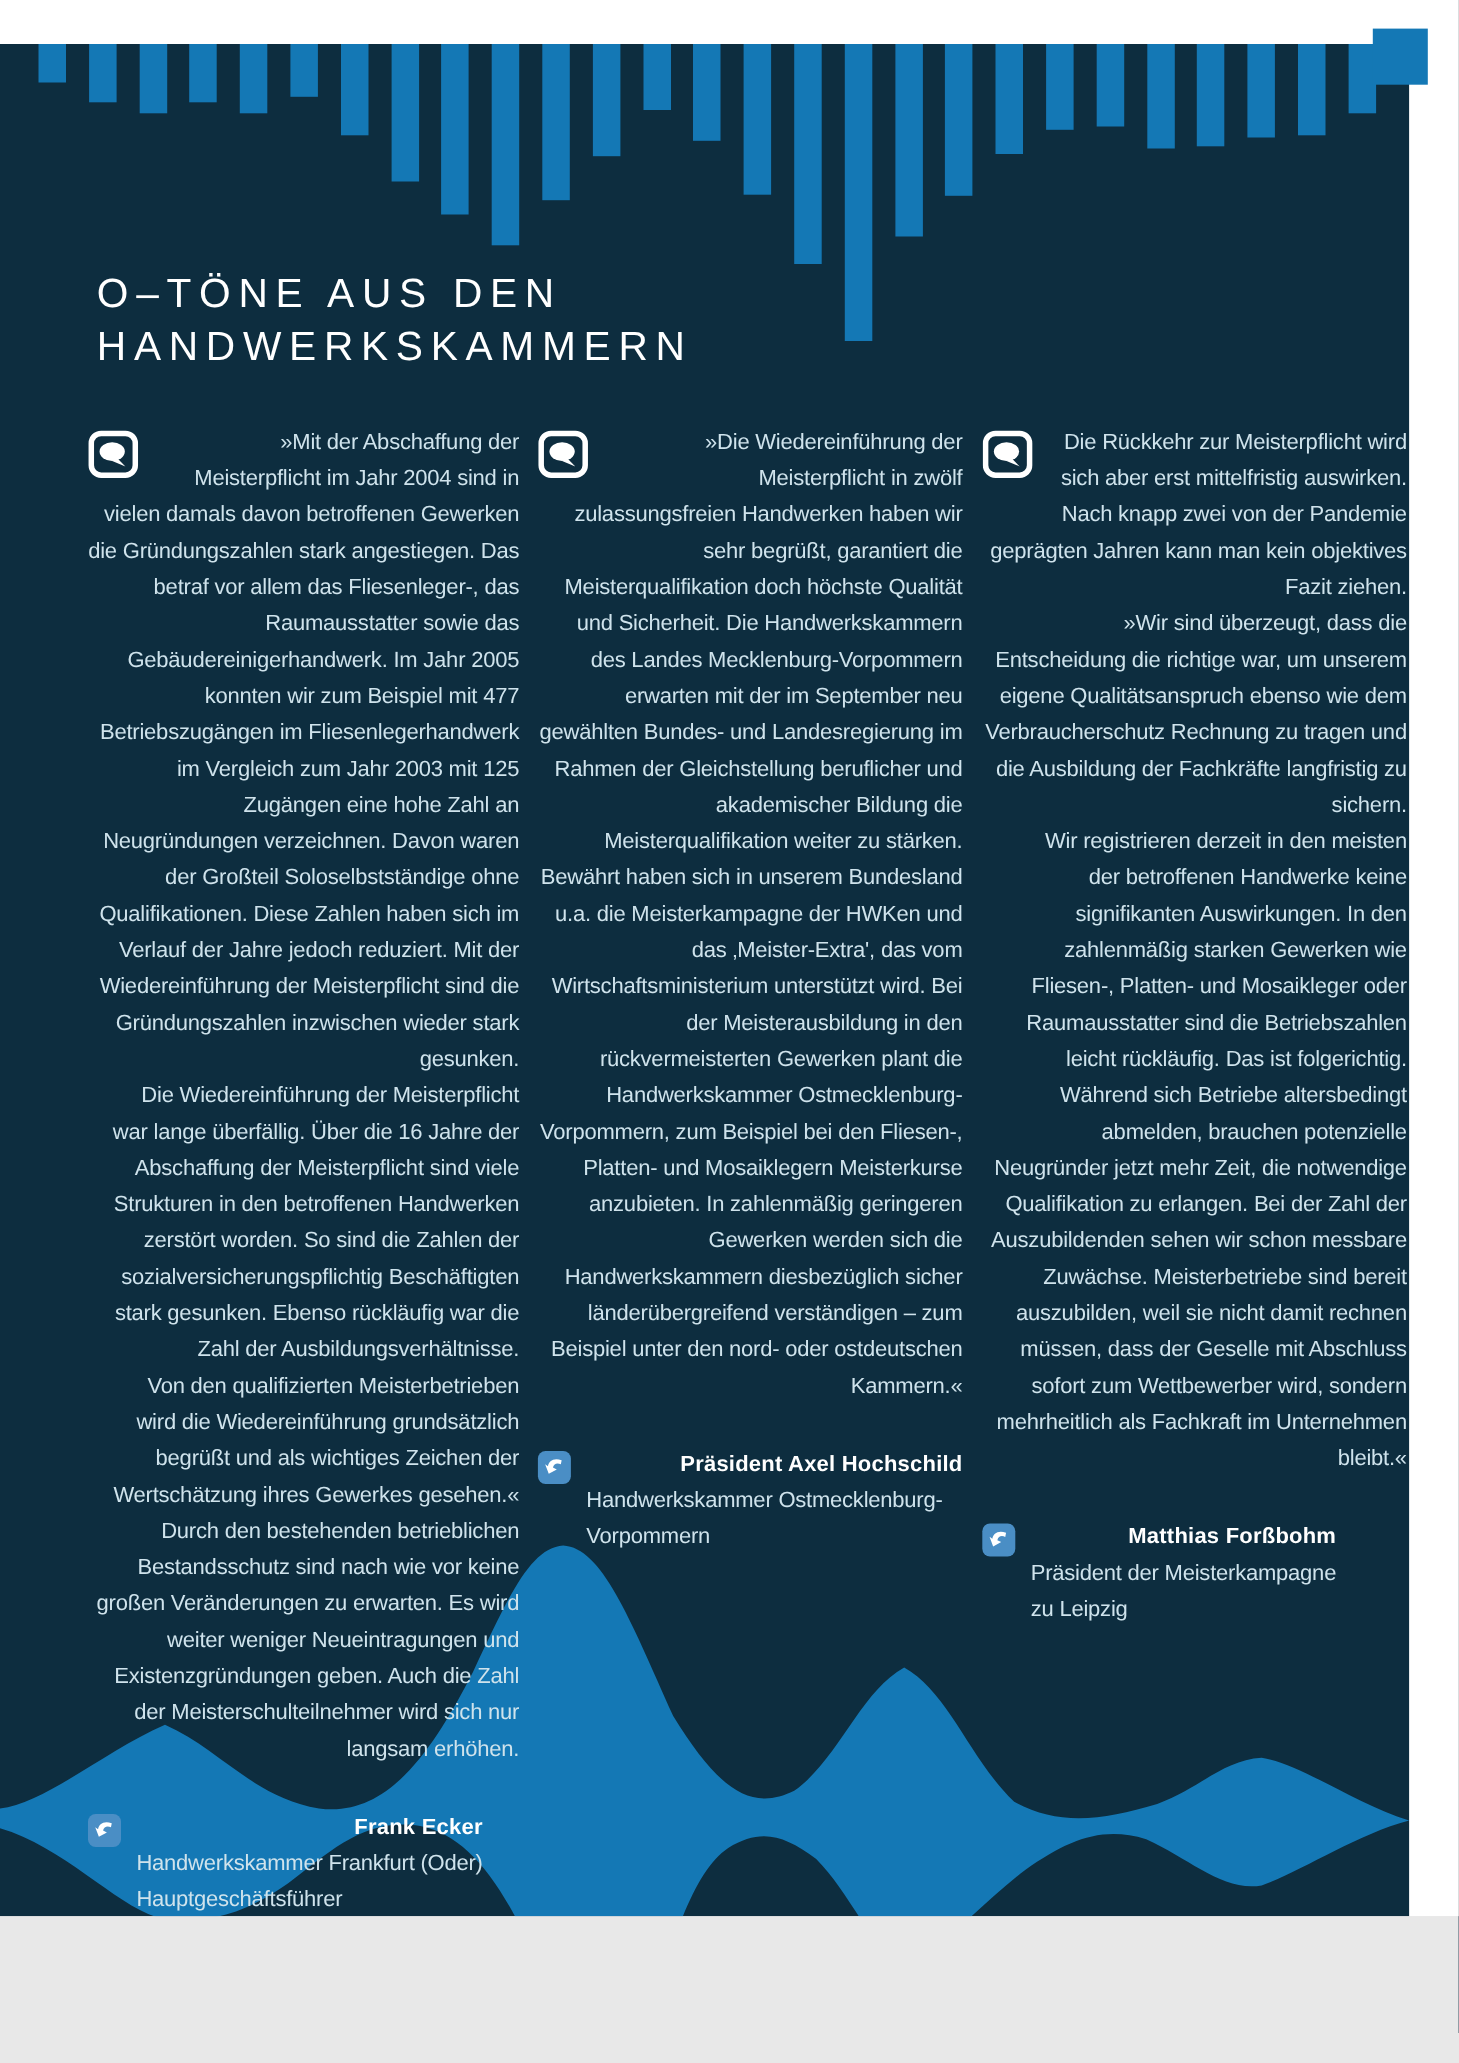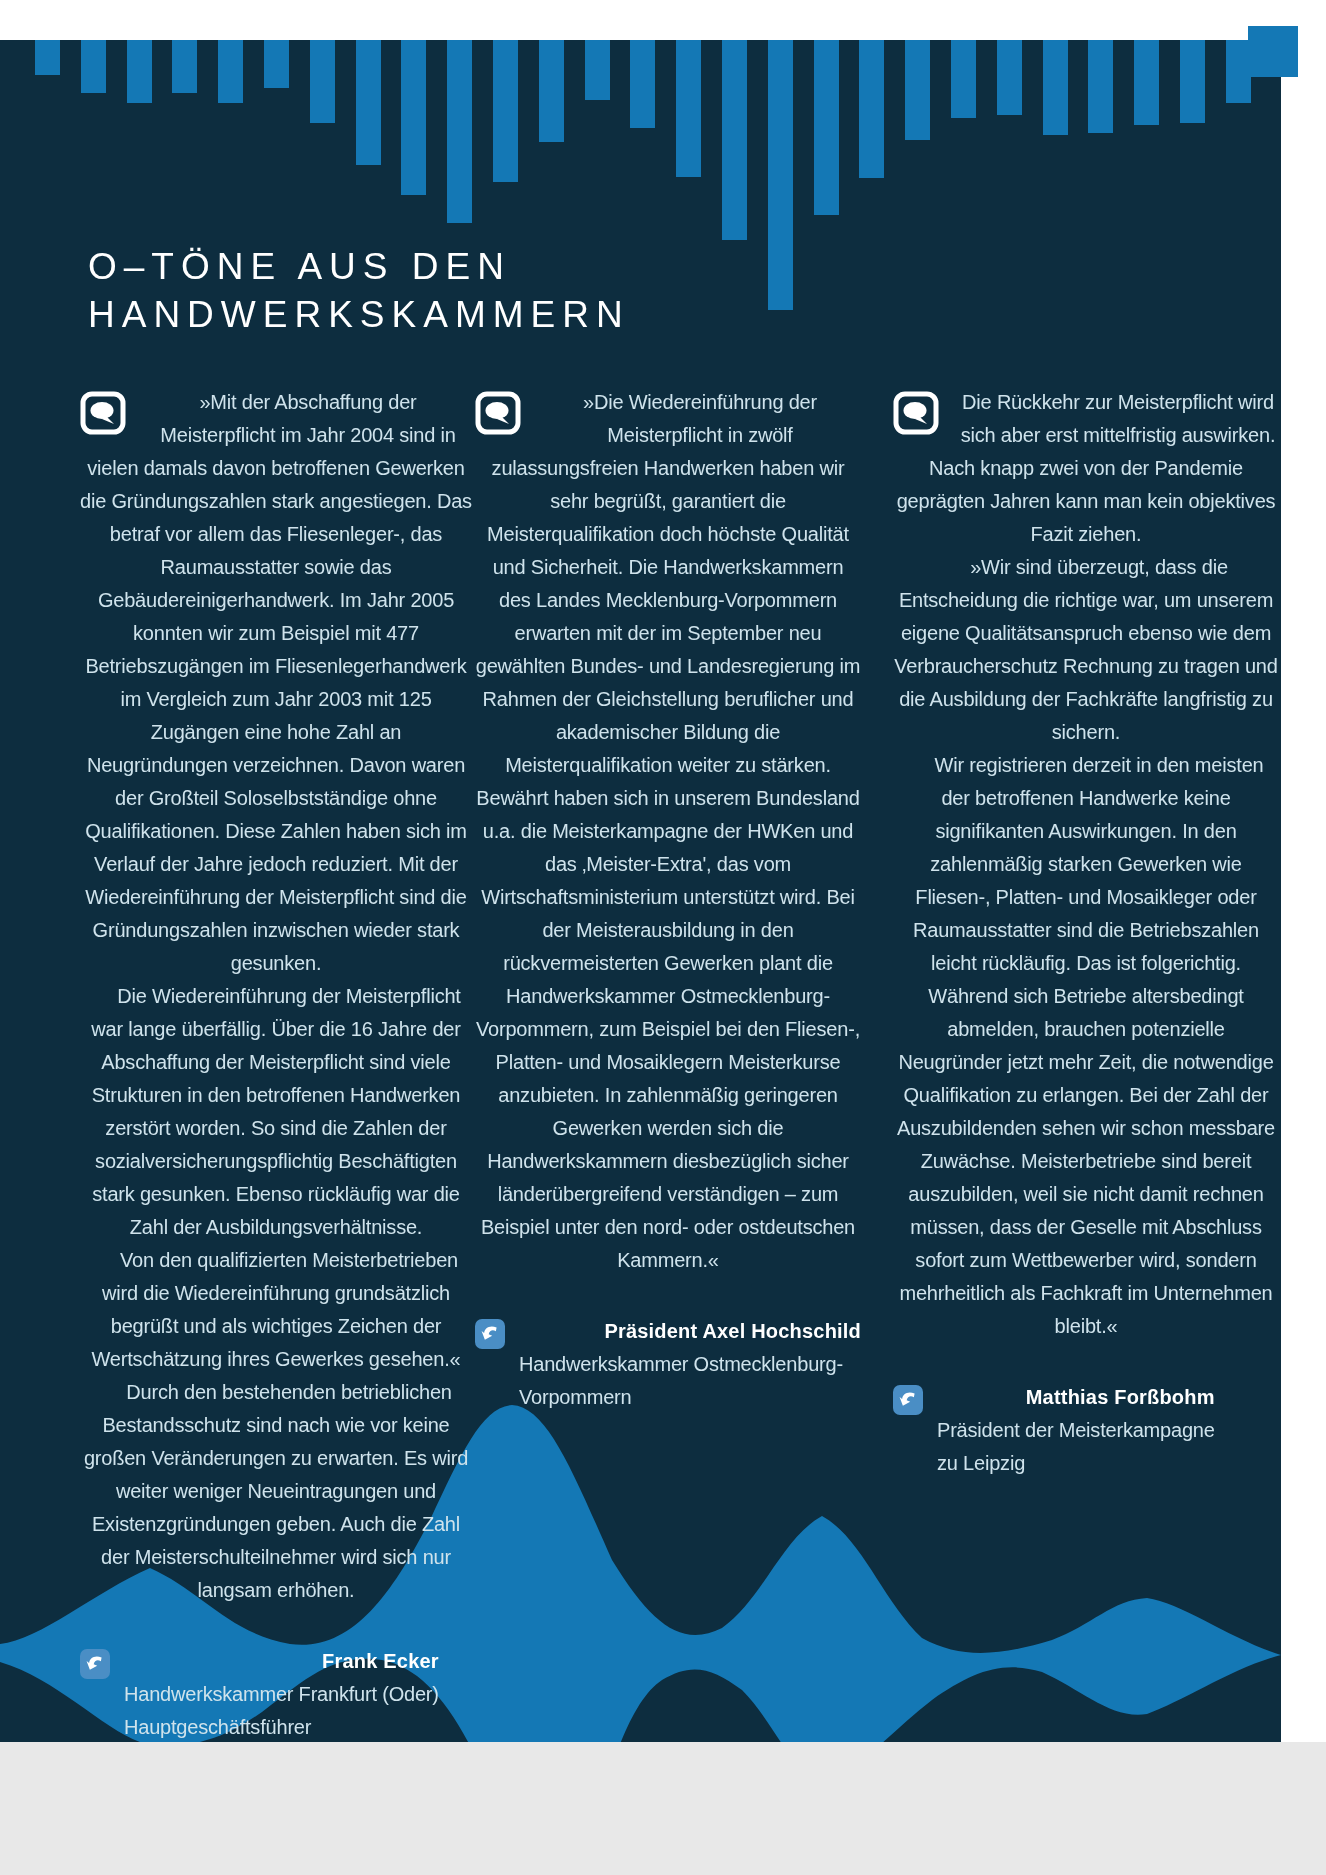--- a/index.html
+++ b/index.html
@@ -22,23 +22,23 @@
   .bar{position:absolute;top:0;width:25px;background:var(--accent);}
   .corner-square{position:absolute;left:1248px;top:26px;width:50px;height:51px;background:var(--accent);}
   .wave-svg{position:absolute;left:0;top:0;width:1326px;height:1875px;pointer-events:none;}
 
   .title{
     position:absolute;left:88px;top:243px;color:#ffffff;
     font-size:37px;line-height:48px;letter-spacing:7px;font-weight:400;
   }
   .col{position:absolute;top:386px;}
   .col-1{left:80px;width:392px;}
-  .col-2{left:475px;width:386px;}
+  .col-2{left:489px;width:386px;}
   .col-3{left:893px;width:386px;}
-  .col p{margin:0;font-size:20px;line-height:33px;letter-spacing:-0.2px;color:var(--body-text);text-align:center;}
+  .col p{margin:0;font-size:20px;line-height:33px;letter-spacing:-0.2px;color:var(--body-text);text-align:right;}
   .col p + p{text-indent:26px;}
   .qicon{float:left;width:46px;height:44px;margin:5px 18px 17px 0;}
 
   .author{display:flex;gap:14px;margin-top:38px;}
   .aicon{flex:none;width:30px;height:30px;margin-top:4px;border-radius:7px;background:var(--icon-blue);
          display:flex;align-items:center;justify-content:center;}
   .aname{font-weight:bold;color:#ffffff;font-size:20px;line-height:33px;letter-spacing:0.2px;text-align:right;}
   .aline{font-size:20px;line-height:33px;letter-spacing:-0.2px;color:var(--body-text);}
 
   .footer{position:absolute;left:0;top:1818px;width:1326px;height:57px;}

